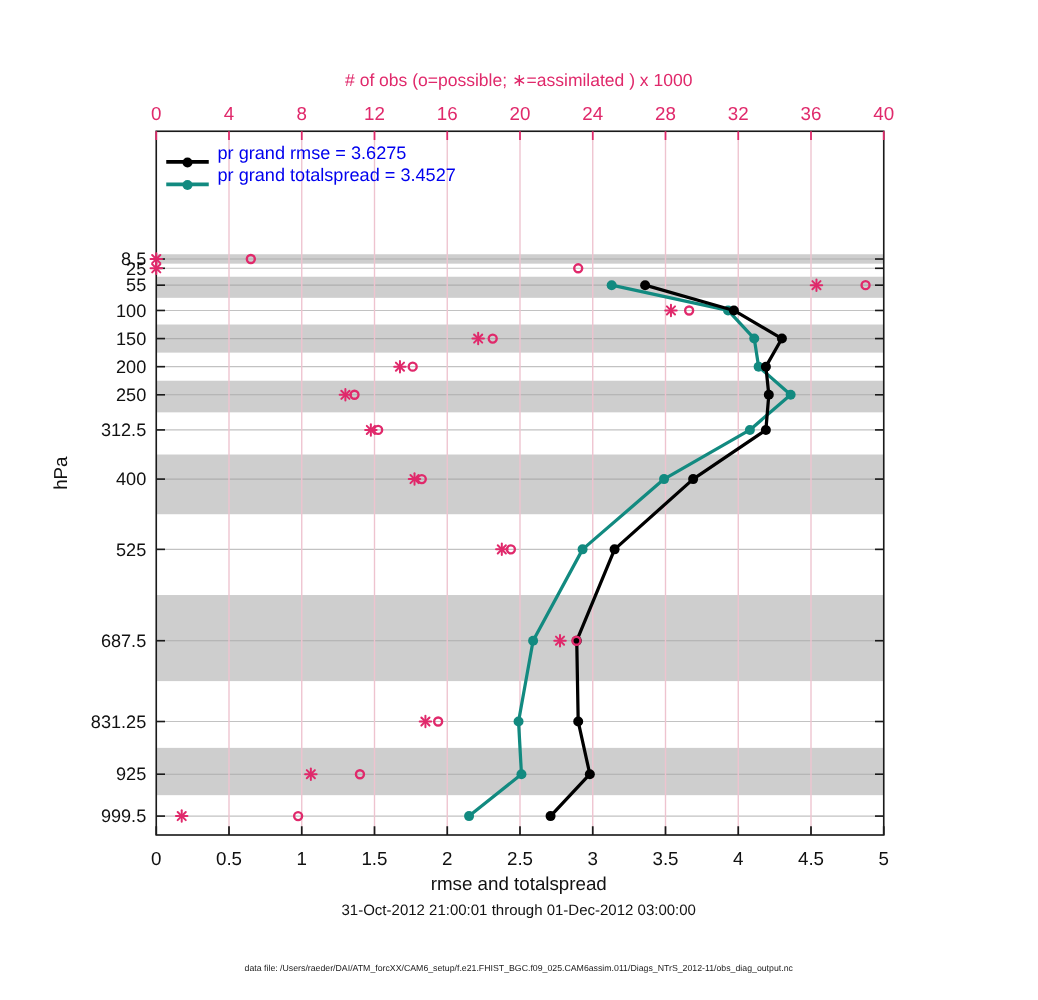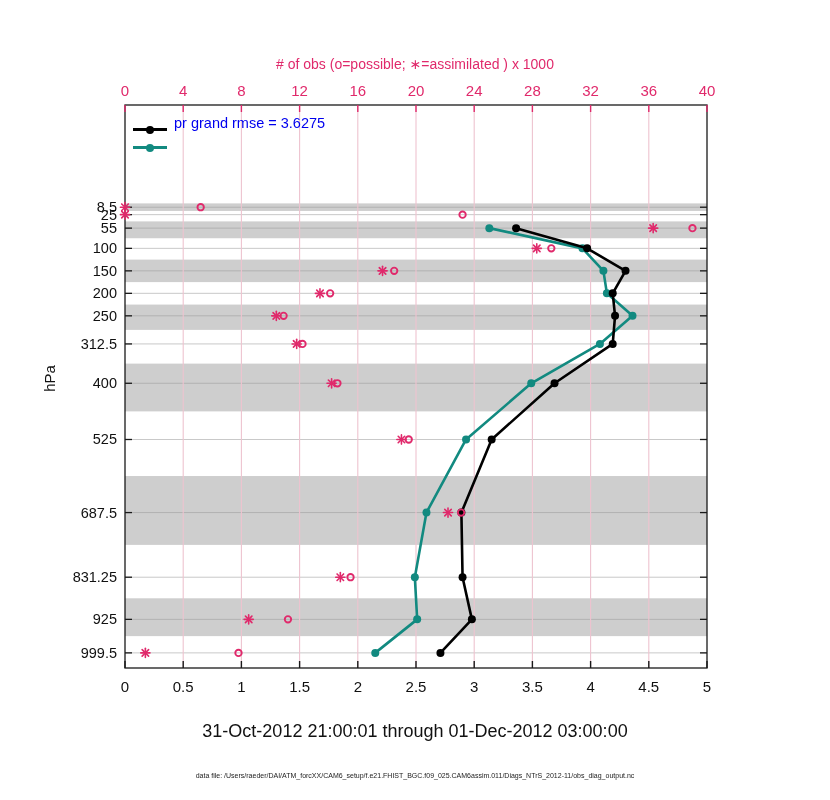--- a/index.html
+++ b/index.html
@@ -7,21 +7,21 @@
     position:relative;width:830px;height:800px;background:#ffffff;overflow:hidden;
     font-family:"Liberation Sans", sans-serif;
   }
   .abs{position:absolute;}
   .ctr{left:0;width:830px;text-align:center;}
   #title1{top:9px;font-size:15px;font-weight:bold;color:#000;}
   #title2{top:31px;font-size:16.5px;font-weight:bold;color:#000;letter-spacing:0.2px;}
   #obslabel{top:56px;font-size:14px;color:#e0296b;}
   #ylabel{left:36px;top:370px;font-size:15px;color:#111;transform:rotate(-90deg);transform-origin:center;}
   #xlabel{top:699px;font-size:15px;color:#111;}
-  #dateline{top:721px;font-size:18px;color:#111;}
+  #dateline{top:721px;font-size:12px;color:#111;}
   #fileline{top:772px;font-size:7px;color:#222;}
   #legend{left:133px;top:113px;}
   .lg-row{display:flex;align-items:flex-end;height:18px;}
   .lg-line{position:relative;width:34px;height:2.6px;margin-right:7px;}
   .lg-dot{position:absolute;left:13px;top:-2.6px;width:8px;height:8px;border-radius:50%;}
   .lg-text{font-size:14.5px;}
   svg{position:absolute;left:0;top:0;}
 </style>
 </head>
 <body>
@@ -279,19 +279,21 @@
     <div class="lg-row">
       <span class="lg-line" id="lg-line-rmse" style="background: rgb(0, 0, 0);">
         <span class="lg-dot" id="lg-dot-rmse" style="background: rgb(0, 0, 0);"></span>
       </span>
       <span class="lg-text" id="lg-text-rmse" style="color: rgb(0, 0, 238);">pr grand rmse = 3.6275</span>
     </div>
     <div class="lg-row">
       <span class="lg-line" id="lg-line-sprd" style="background: rgb(18, 138, 128);">
         <span class="lg-dot" id="lg-dot-sprd" style="background: rgb(18, 138, 128);"></span>
       </span>
+      <span class="lg-text" id="lg-text-sprd" style="color: rgb(0, 0, 238);">pr grand totalspread = 3.4527</span>
     </div>
   </div>
 
   <div id="ylabel" class="abs">hPa</div>
+  <div id="xlabel" class="abs ctr">rmse and totalspread</div>
   <div id="dateline" class="abs ctr">31-Oct-2012 21:00:01 through 01-Dec-2012 03:00:00</div>
   <div id="fileline" class="abs ctr">data file: /Users/raeder/DAI/ATM_forcXX/CAM6_setup/f.e21.FHIST_BGC.f09_025.CAM6assim.011/Diags_NTrS_2012-11/obs_diag_output.nc</div>
 </div>
 
 </body></html>

